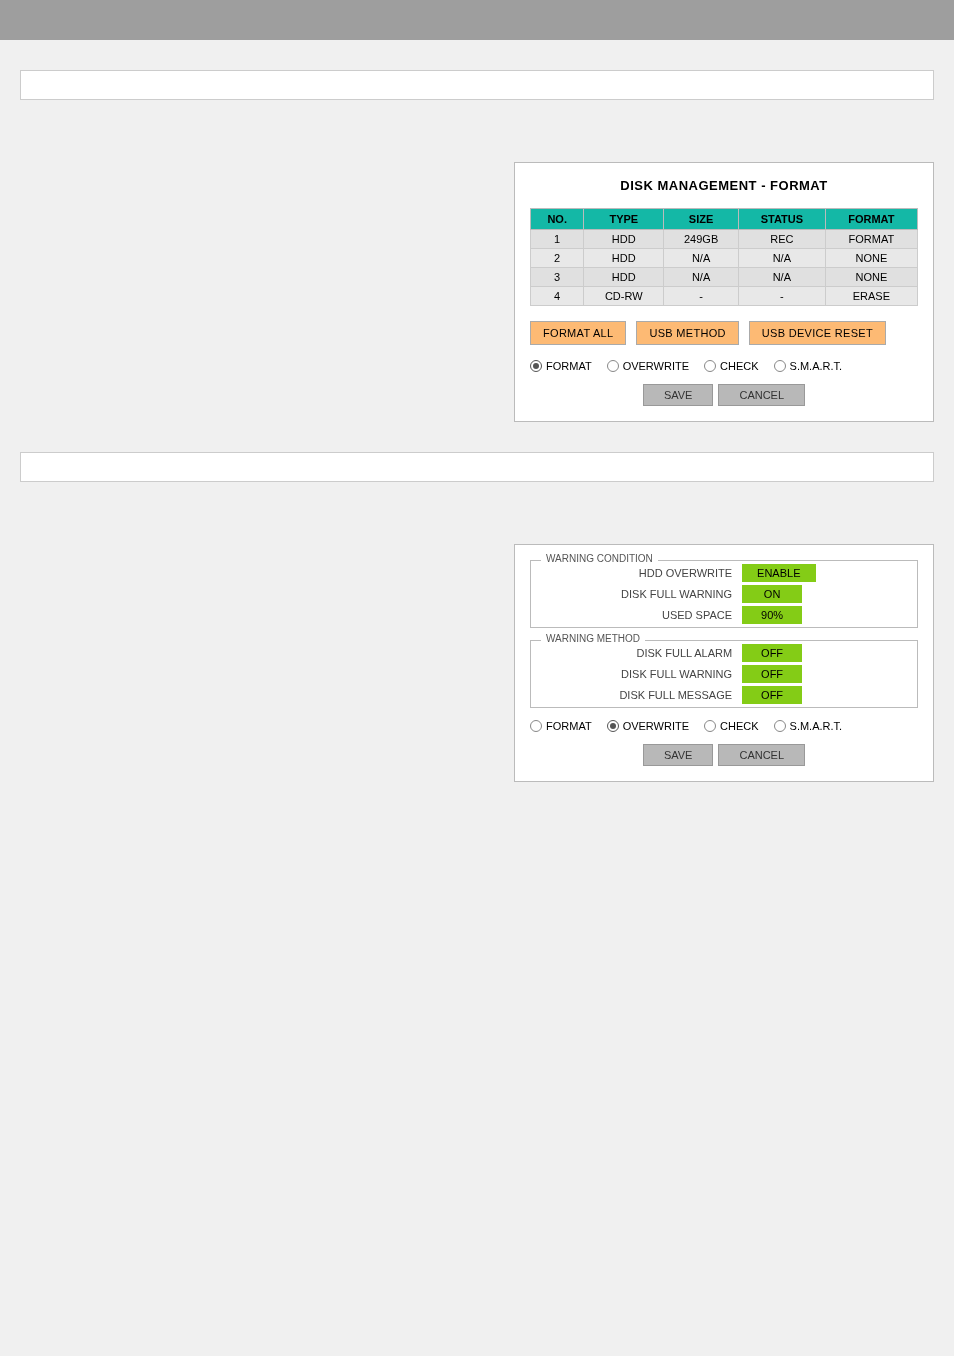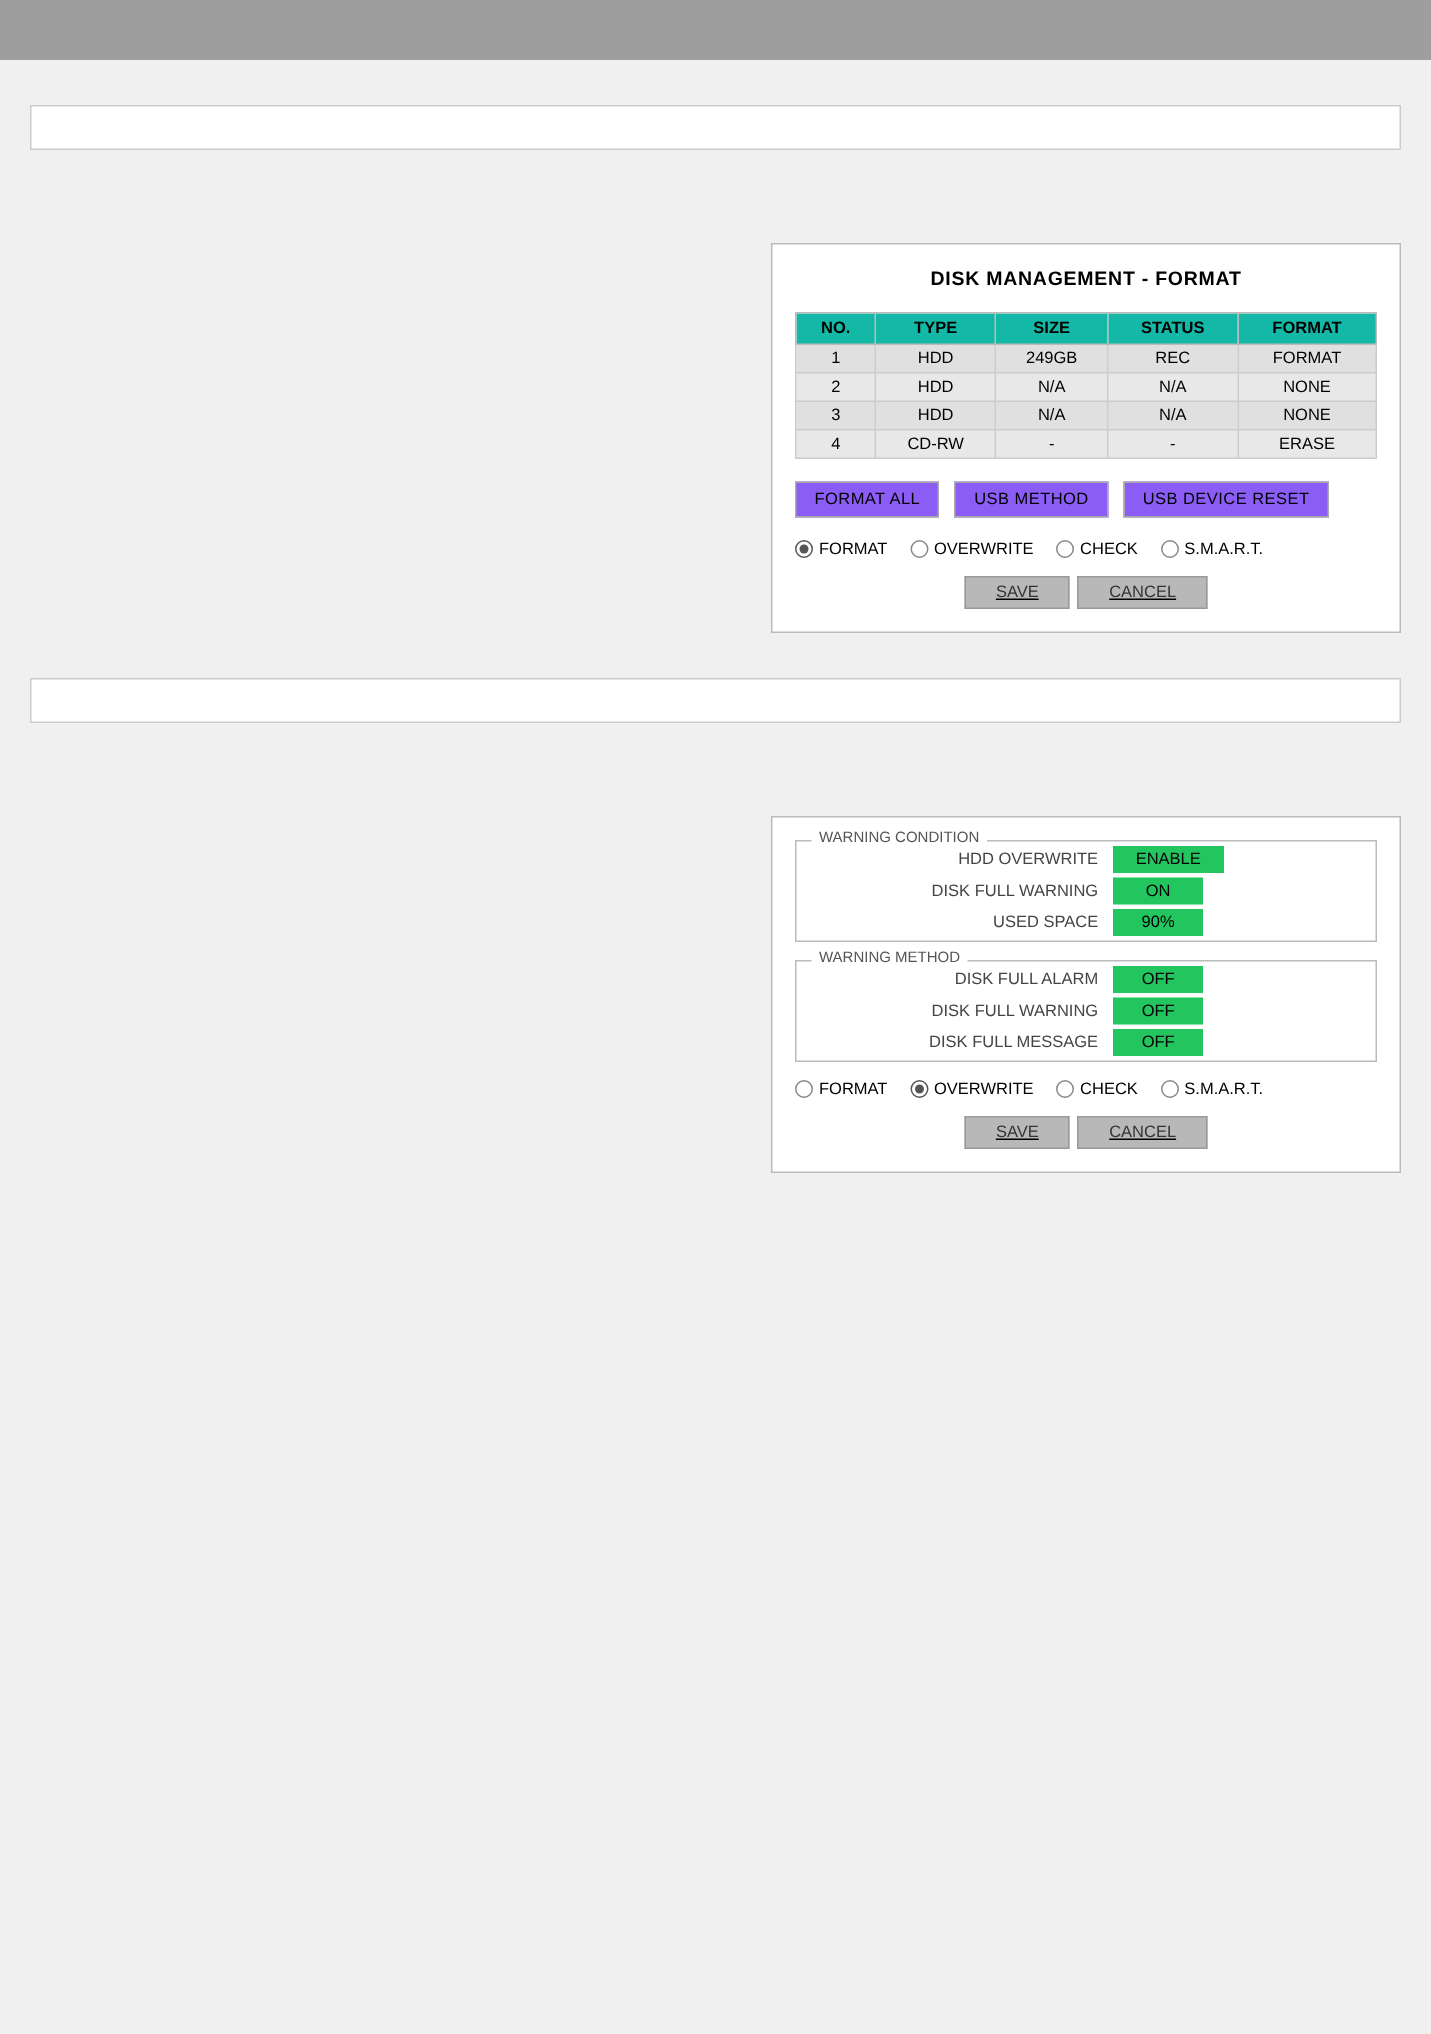--- a/index.html
+++ b/index.html
@@ -81,21 +81,21 @@
 
     .button-row {
       display: flex;
       gap: 10px;
       margin-bottom: 15px;
       justify-content: flex-start;
       align-items: center;
     }
 
     .btn {
-      background: #8b5cf6;
+      background: #fdba74;
       border: 1px solid #aaa;
       padding: 5px 12px;
       font-size: 11px;
       cursor: pointer;
       font-family: Arial, sans-serif;
       letter-spacing: 0.3px;
     }
 
     .radio-row {
       display: flex;
@@ -132,21 +132,20 @@
       width: 6px;
       height: 6px;
       border-radius: 50%;
       background: #555;
     }
 
     .save-cancel-row {
       display: flex;
       justify-content: center;
       gap: 5px;
-      text-decoration: underline;
     }
 
     .btn-action {
       background: #b8b8b8;
       border: 1px solid #999;
       padding: 4px 20px;
       font-size: 11px;
       cursor: pointer;
       font-family: Arial, sans-serif;
       color: #333;
@@ -178,21 +177,21 @@
 
     .info-label {
       text-align: right;
       width: 55%;
       padding-right: 10px;
       font-size: 11px;
       color: #444;
     }
 
     .info-value {
-      background: #22c55e;
+      background: #84cc16;
       padding: 3px 15px;
       font-size: 11px;
       min-width: 60px;
       text-align: center;
     }
   </style>
 </head>
 <body>
 
 <div class="page-header"></div>

